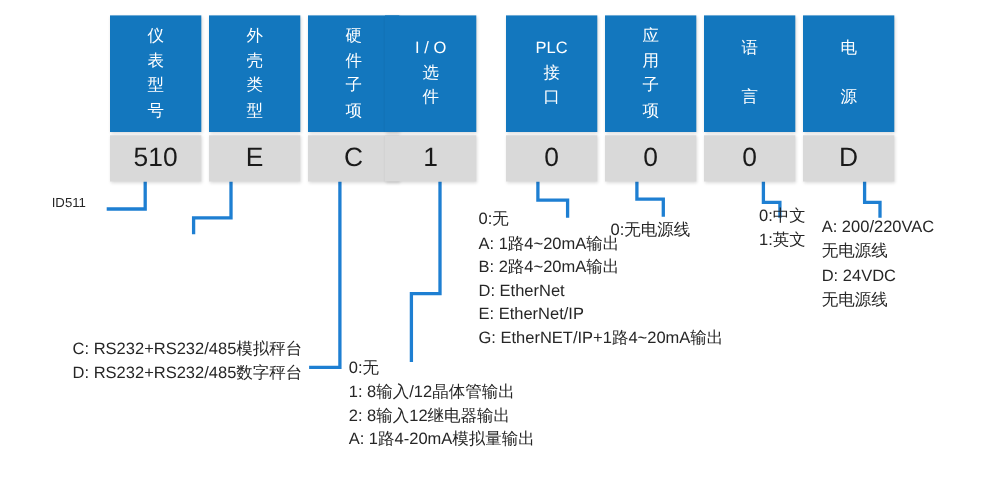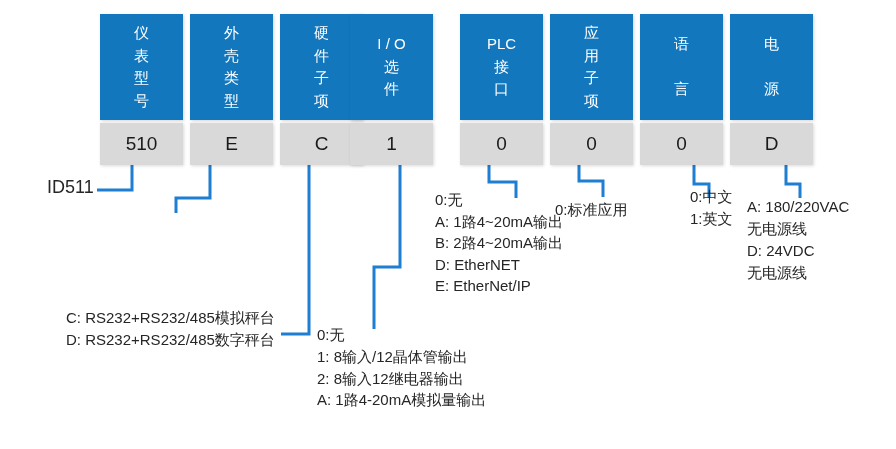--- a/index.html
+++ b/index.html
@@ -11,24 +11,24 @@
   .connectors polyline{fill:none;stroke:var(--line-blue,#1e7fd2);stroke-width:3;}
   .col{position:absolute;top:14px;width:83px;}
   .blue{
     height:106px;background:var(--box-blue,#1377be);color:var(--label-text,#ffffff);
     display:flex;align-items:center;justify-content:center;text-align:center;
     font-size:15px;line-height:22.5px;white-space:pre-line;
     box-shadow:1px 1px 3px rgba(0,0,0,.18);
   }
   .gray{
     margin-top:3px;height:42px;background:var(--box-gray,#d9d9d9);
-    color:var(--code-text,#1a1a1a);text-align:center;font-size:19px;line-height:42px;
+    color:var(--code-text,#1a1a1a);text-align:center;font-size:24px;line-height:42px;
     box-shadow:1px 1px 3px rgba(0,0,0,.15);
   }
-  .id-label{position:absolute;left:47px;top:177px;font-size:18px;color:var(--legend-text,#262626);}
+  .id-label{position:absolute;left:47px;top:177px;font-size:12px;color:var(--legend-text,#262626);}
   .legend{position:absolute;color:var(--legend-text,#262626);font-size:15px;white-space:nowrap;}
 </style>
 </head>
 <body>
 
 <div class="page">
 
   <svg class="connectors" viewBox="0 0 896 449">
     <polyline points="132,165 132,190 97,190"></polyline>
     <polyline points="210,165 210,198 176,198 176,213"></polyline>
@@ -102,30 +102,31 @@
   <div class="legend" style="left:317px;top:324px;line-height:21.8px">
       <div>0:无</div>
       <div>1: 8输入/12晶体管输出</div>
       <div>2: 8输入12继电器输出</div>
       <div>A: 1路4-20mA模拟量输出</div>
     </div>
   <div class="legend" style="left:435px;top:189px;line-height:21.6px">
       <div>0:无</div>
       <div>A: 1路4~20mA输出</div>
       <div>B: 2路4~20mA输出</div>
-      <div>D: EtherNET</div>
+      <div>D: EtherNet</div>
       <div>E: EtherNet/IP</div>
+      <div>G: EtherNET/IP+1路4~20mA输出</div>
     </div>
   <div class="legend" style="left:555px;top:199px;line-height:22px">
-      <div>0:标准应用</div>
+      <div>0:无电源线</div>
     </div>
   <div class="legend" style="left:690px;top:186px;line-height:22.4px">
       <div>0:中文</div>
       <div>1:英文</div>
     </div>
   <div class="legend" style="left:747px;top:196px;line-height:22px">
-      <div>A: 180/220VAC</div>
+      <div>A: 200/220VAC</div>
       <div>无电源线</div>
       <div>D: 24VDC</div>
       <div>无电源线</div>
     </div>
 
 </div>
 
 </body></html>

